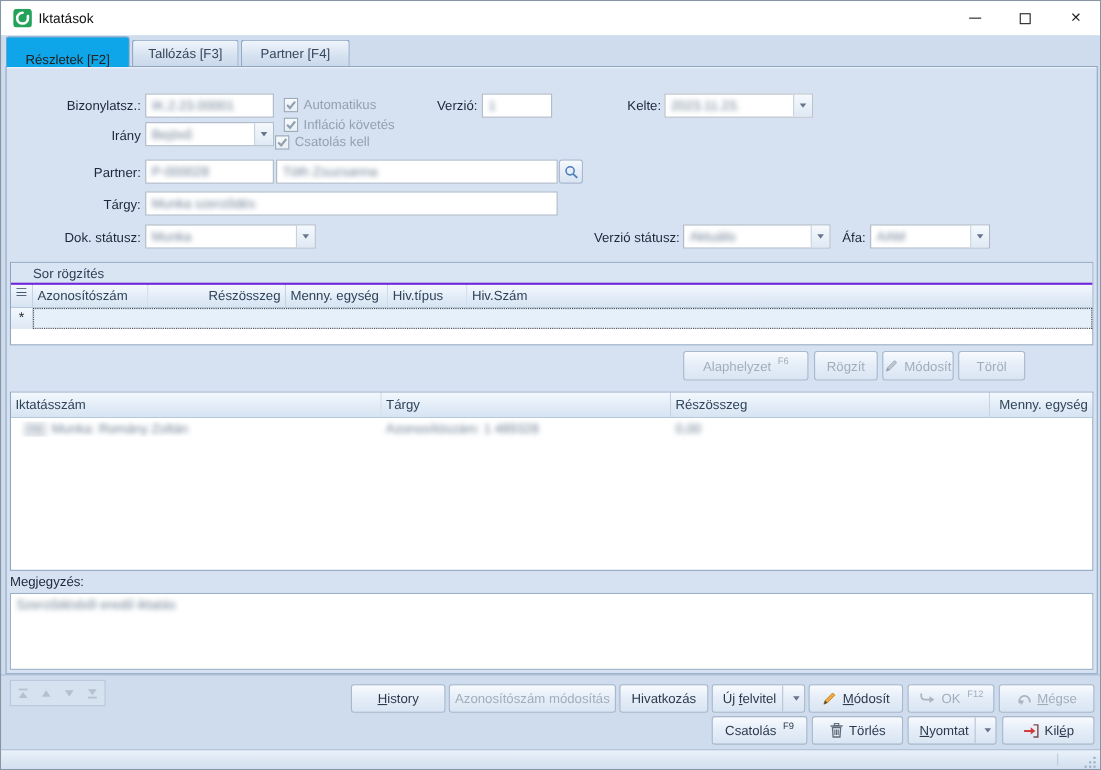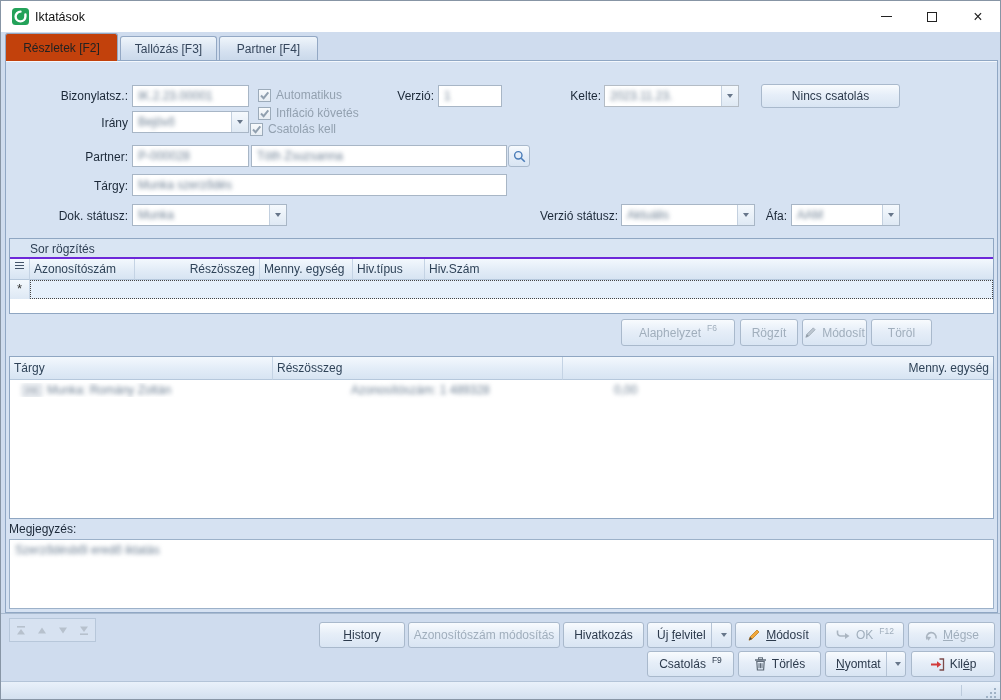--- a/index.html
+++ b/index.html
@@ -10,21 +10,21 @@
   .titlebar { position:absolute; left:0; top:0; width:999px; height:31px; background:#ffffff; }
   .app-title { position:absolute; left:34px; top:9px; font-size:12.5px; color:#111; }
   .appicon { position:absolute; left:11px; top:7px; width:17px; height:17px; }
   .wbtn { position:absolute; top:0; width:46px; height:31px; display:flex; align-items:center; justify-content:center; color:#222; }
   .wbtn.min span { display:block; width:11px; height:0; border-top:1.4px solid #222; }
   .wbtn.max span { display:block; width:10px; height:10px; border:1.4px solid #222; }
   .wbtn.close { font-size:16px; line-height:1; }
 
   
   .tab { position:absolute; top:35px; height:25px; background:linear-gradient(#eff5fb,#d5e1f0 60%,#c9d8ea); border:1px solid #93a8c4; border-bottom:none; border-radius:3px 3px 0 0; font-size:12px; color:#35465c; display:flex; align-items:center; justify-content:center; }
-  .tab.active { top:32px; height:28px; background:#c2410c; color:#222; z-index:3; }
+  .tab.active { top:32px; height:28px; background:#0ea5e9; color:#222; z-index:3;align-items:flex-end; }
 
   
   .panel { position:absolute; left:4px; top:59px; width:993px; height:553px; background:#d6e2f2; border:1px solid #90a7c4; box-shadow: inset 0 1px 0 #f4f8fd; }
 
   .lbl { position:absolute; font-size:12px; color:#1b2838; text-align:right; white-space:nowrap; }
   .blurval { filter:blur(2.3px); color:#6e8094; }
   .tb { position:absolute; height:22px; background:#fff; border:1px solid #a8b6c6; font-size:12px; padding:3px 5px; overflow:hidden; white-space:nowrap; }
   .combo { position:absolute; height:22px; background:#fff; border:1px solid #a8b6c6; display:flex; overflow:hidden; }
   .combo .val { flex:1; font-size:12px; padding:3px 5px; overflow:hidden; white-space:nowrap; }
   .combo .arrow { width:17px; background:linear-gradient(#f5f9fd,#dfe9f4); border-left:1px solid #c3d0df; display:flex; align-items:center; justify-content:center; }
@@ -110,23 +110,20 @@
   </div>
   <div class="lbl" style="left:353px;top:88px;width:80px">Verzió:</div>
   <div class="tb" style="left:437px;top:84px;width:64px"><span class="blurval">1</span></div>
   <div class="lbl" style="left:540px;top:88px;width:60px">Kelte:</div>
   <div class="combo" style="left:603px;top:84px;width:135px;border-color:#b4bcc5">
     <span class="val blurval">2023.11.23.</span>
     <span class="arrow">
         <i class="tri"></i>
       </span>
   </div>
-  <div class="btn" style="left:760px;top:83px;width:139px;height:24px">
-      <span>Nincs csatolás</span>
-    </div>
 
   <div class="lbl" style="left:30px;top:115px;width:97px">Irány</div>
   <div class="combo" style="left:131px;top:110px;width:117px">
     <span class="val blurval">Bejövő</span>
     <span class="arrow">
         <i class="tri"></i>
       </span>
   </div>
   <div class="chk" style="left:257px;top:105px">
     <span class="chkbox">
@@ -211,20 +208,21 @@
         <path d="M2 12.2 L3.1 8.9 L5.1 10.9 Z" fill="#8f9aa5"></path>
       </svg>
     <span>Módosít</span>
   </div>
   <div class="btn dis" style="left:870px;top:318px;width:61px;height:27px">
       <span>Töröl</span>
     </div>
 
   <div class="gridbox" style="left:8px;top:355px;width:985px;height:163px">
     <div class="ghrow">
+      <div class="gh" style="width:337px;height:23px;padding-top:4px">Iktatásszám</div>
       <div class="gh" style="width:263px;height:23px;padding-top:4px">Tárgy</div>
       <div class="gh" style="width:290px;height:23px;padding-top:4px">Részösszeg</div>
       <div class="gh r" style="flex:1;height:23px;padding-top:4px;border-right:none">Menny. egység</div>
     </div>
     <div class="g2row">
       <div class="c" style="width:337px;padding-left:0">
         <span class="tagbox blurval">PR</span><span class="blurval">Munka: Romány Zoltán</span>
       </div>
       <div class="c blurval" style="width:263px">Azonosítószám: 1 489328</div>
       <div class="c blurval" style="width:290px">0,00</div>

